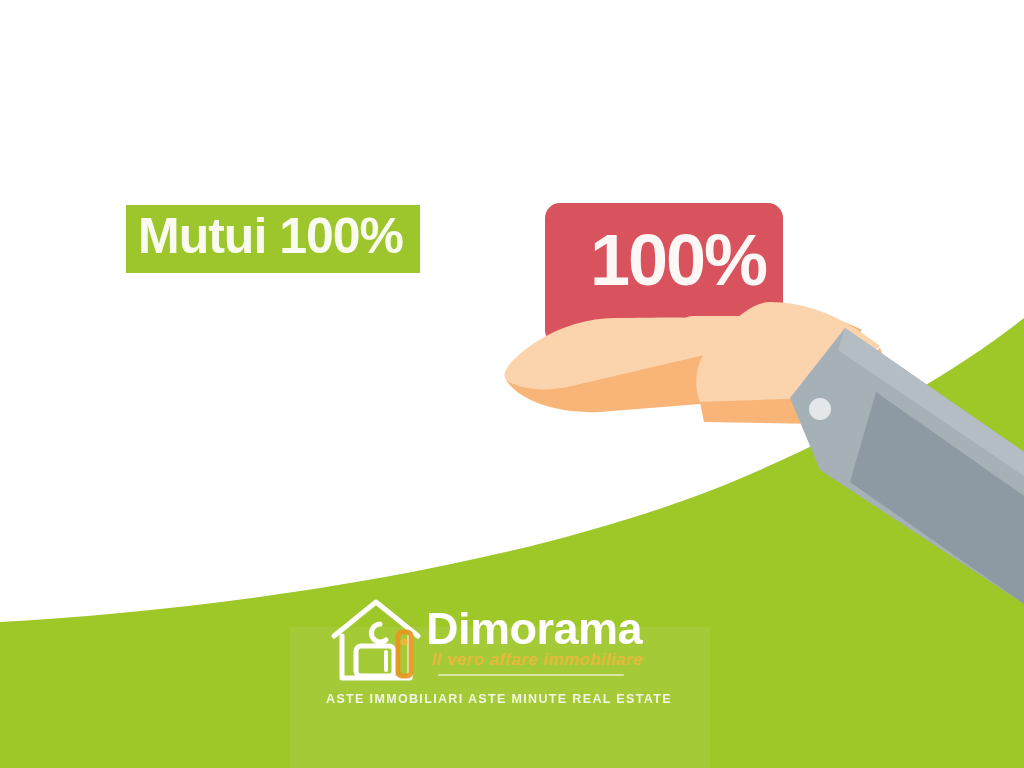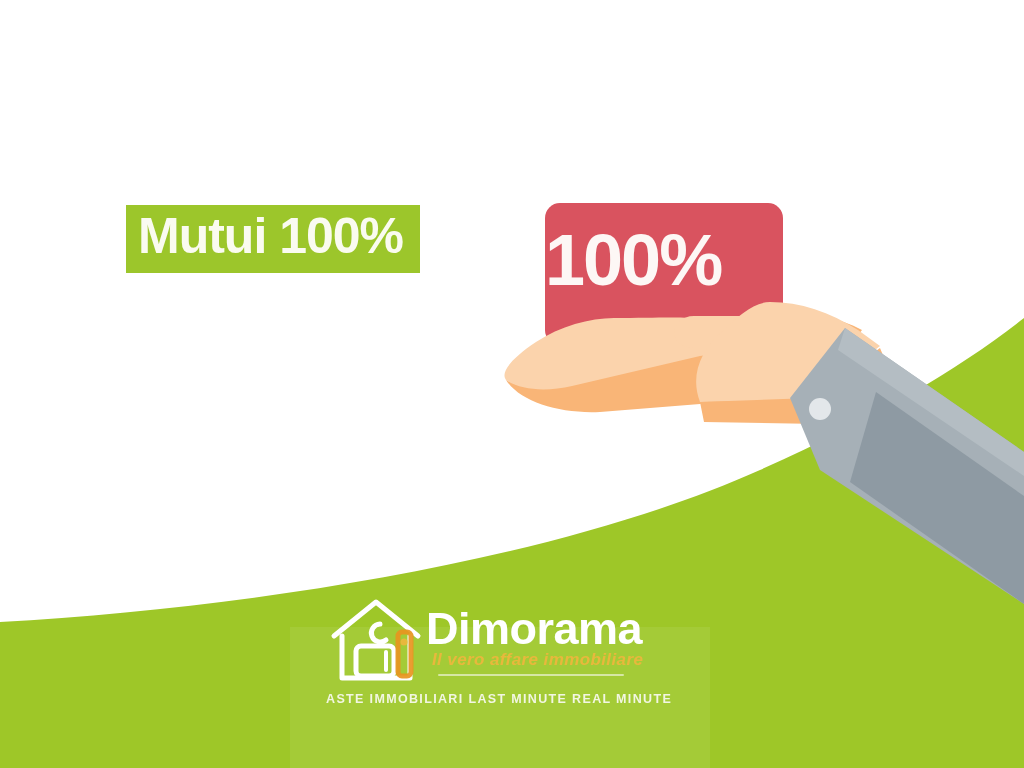--- a/index.html
+++ b/index.html
@@ -83,21 +83,21 @@
     height: 142px;
     background: #D9535F;
     border-radius: 15px;
     z-index: 3;
   }
   .pct-card-label {
     position: absolute;
     left: 0;
     top: 18px;
     width: 266px;
-    text-align: left;
+    text-align: center;
     font-size: 72px;
     line-height: 78px;
     font-weight: bold;
     color: #FDF7F5;
     letter-spacing: -2px;
   }
 
   
   .logo-panel {
     position: absolute;
@@ -228,16 +228,16 @@
       <path d="M14 40 L 14 82 L 82 82 L 82 40" fill="none" stroke="#FFFFFF" stroke-width="5" stroke-linecap="round" stroke-linejoin="round"></path>
       <path d="M52 28 a 9 9 0 1 0 6 16" fill="none" stroke="#FFFFFF" stroke-width="5" stroke-linecap="round"></path>
       <rect x="28" y="50" width="38" height="30" rx="5" fill="none" stroke="#FFFFFF" stroke-width="5"></rect>
       <path d="M58 56 L 58 74" fill="none" stroke="#FFFFFF" stroke-width="4" stroke-linecap="round"></path>
       <rect x="70" y="36" width="13" height="44" rx="4" fill="none" stroke="#E8951F" stroke-width="5" opacity="0.92"></rect>
       <circle cx="76" cy="46" r="3.5" fill="#E8B83C"></circle>
     </svg>
     <div class="logo-word">Dimorama</div>
     <div class="logo-tagline">Il vero affare immobiliare</div>
     <div class="logo-rule"></div>
-    <div class="logo-strip">ASTE IMMOBILIARI  LAST MINUTE  REAL MINUTE</div>
+    <div class="logo-strip">ASTE IMMOBILIARI  ASTE MINUTE  REAL ESTATE</div>
   </div>
 
 </div>
 
 </body></html>

